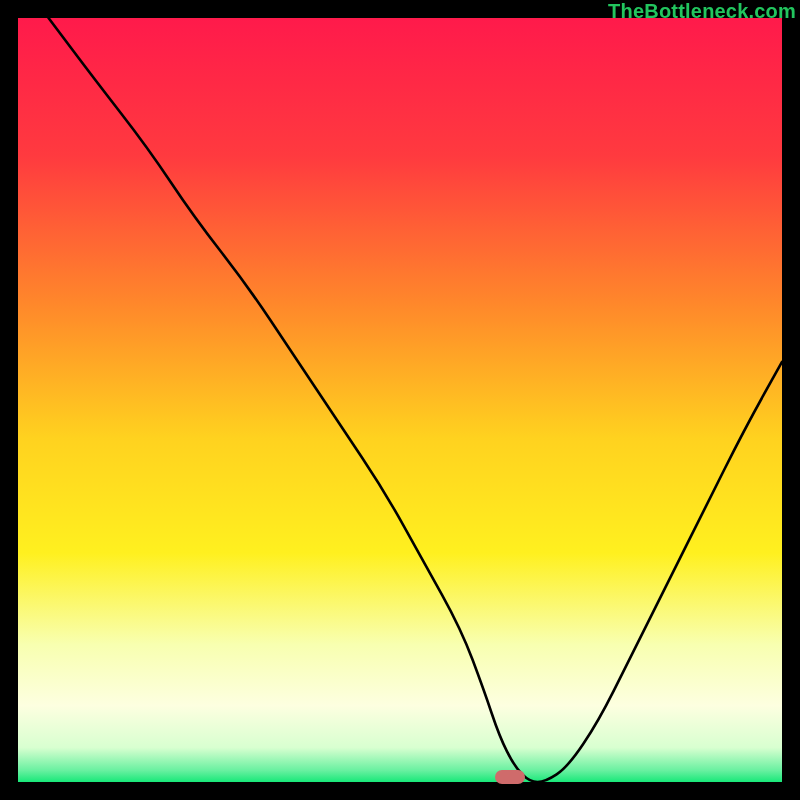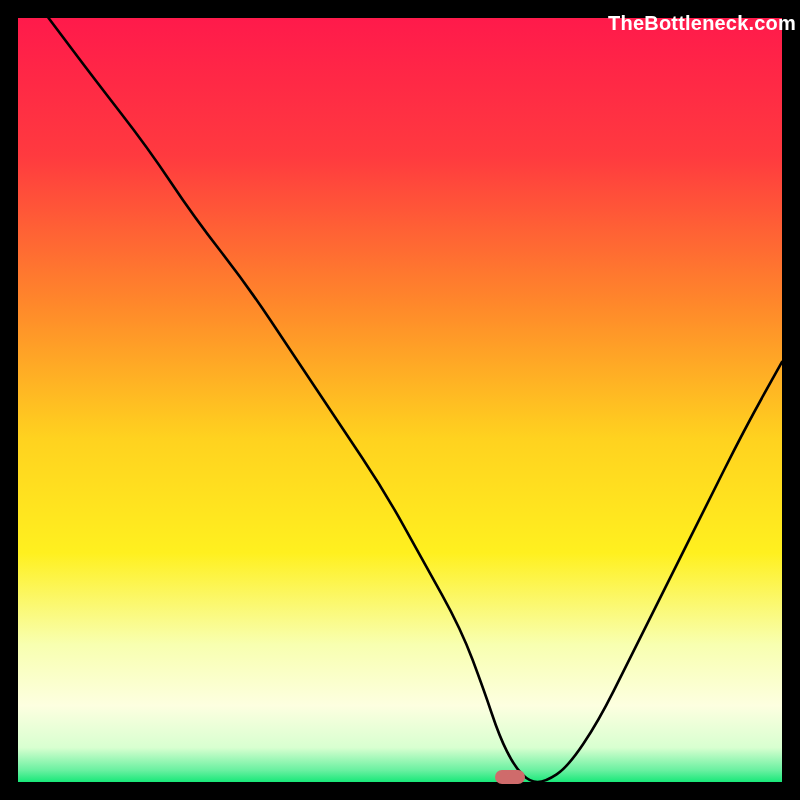--- a/index.html
+++ b/index.html
@@ -19,23 +19,23 @@
   .plot-area {
     position: absolute;
     left: 18px;
     top: 18px;
     width: 764px;
     height: 764px;
     
   }
   .watermark {
     position: absolute;
-    top: 12px;
+    top: 0;
     right: 4px;
-    color: #ffffff;
+    color: #22c55e;
     font-size: 20px;
     font-weight: 600;
     letter-spacing: 0.2px;
     user-select: none;
   }
   svg.curve-layer {
     position: absolute;
     left: 18px;
     top: 18px;
     width: 764px;

